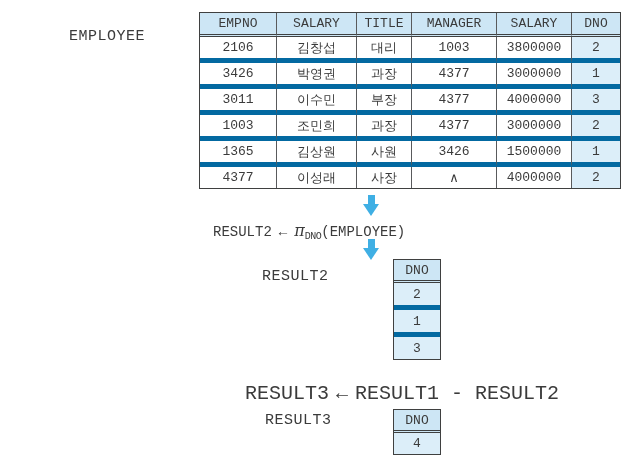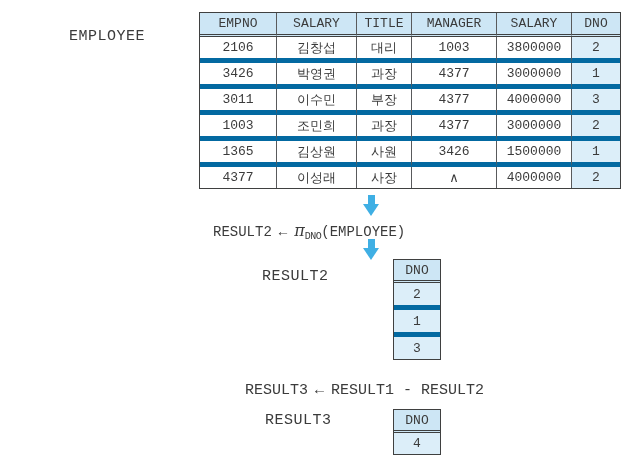--- a/index.html
+++ b/index.html
@@ -23,21 +23,21 @@
     letter-spacing: 0.5px;
     white-space: nowrap;
     color: #3b3b3b;
   }
   .formula {
     position: absolute;
     font-size: 14px;
     white-space: nowrap;
     color: #3b3b3b;
   }
-  .formula.f2 { font-size: 15px; }
+  .formula.f2 { font-size: 20px; }
   .formula .arrow-sym { margin: 0 7px; }
   .formula .pi {
     font-family: "DejaVu Serif", serif;
     font-style: italic;
     font-size: 16px;
   }
   .formula sub.op-sub {
     font-size: 10px;
     vertical-align: -3px;
     letter-spacing: -0.5px;

